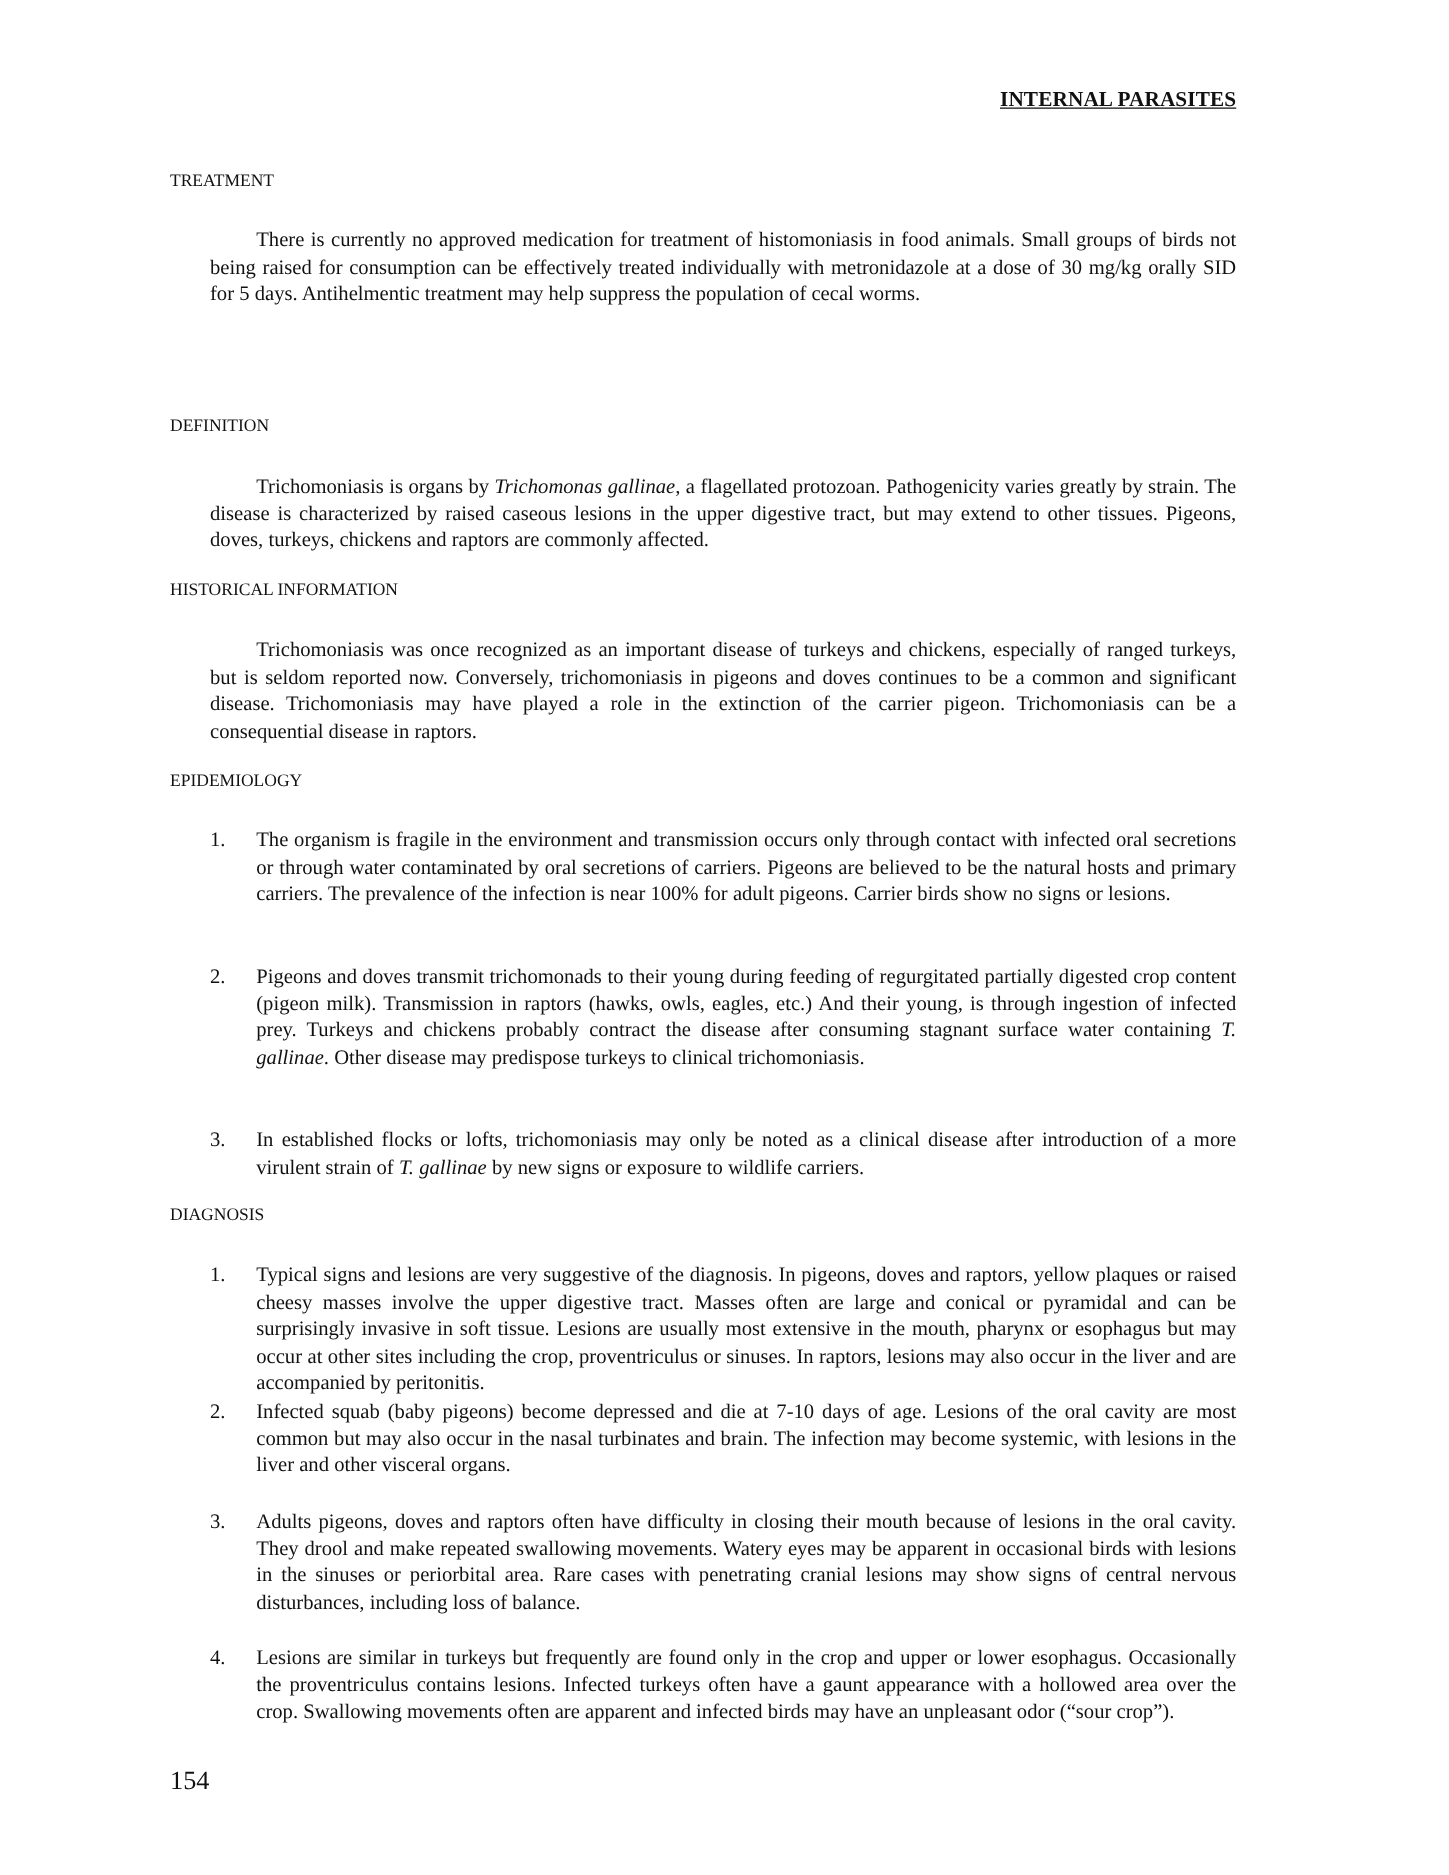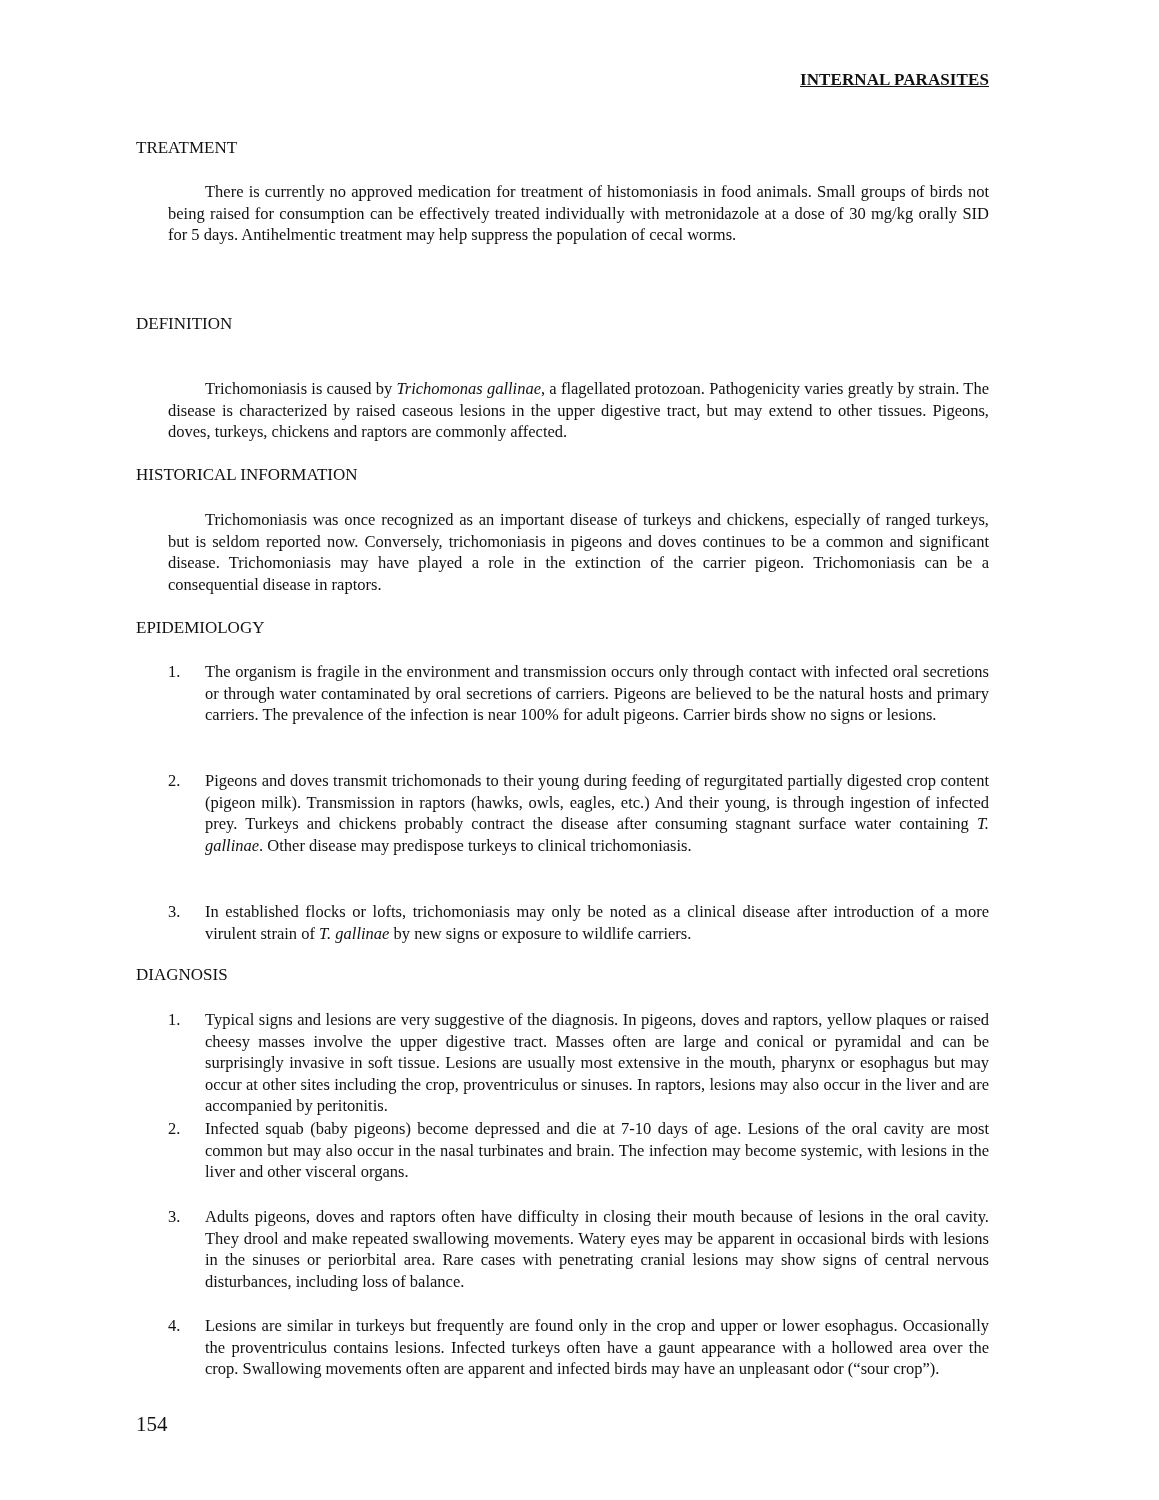--- a/index.html
+++ b/index.html
@@ -1,21 +1,21 @@
 <!DOCTYPE html>
 <html><head>
   <meta charset="utf-8">
   <style>
     html, body { margin: 0; padding: 0; background: #ffffff; }
     body { width: 1159px; height: 1500px; position: relative; overflow: hidden;
            font-family: "Liberation Serif", "DejaVu Serif", serif; color: #111; }
     .page { position: absolute; left: 0; top: 0; width: 1159px; height: 1500px; }
     .running-head { position: absolute; top: 70px; right: 170px; font-weight: bold;
                     font-size: 17px; text-decoration: underline; letter-spacing: 0.1px; }
-    .heading { position: absolute; left: 136px; font-size: 17px; }
+    .heading { position: absolute; left: 136px; font-size: 14px; }
     .para { position: absolute; left: 168px; width: 821px; font-size: 16.5px; line-height: 21.5px;
             text-align: justify; text-indent: 37px; }
     .list-item { position: absolute; left: 168px; width: 821px; font-size: 16.5px; line-height: 21.5px;
                  display: flex; }
     .list-num { width: 37px; flex: 0 0 37px; }
     .list-text { flex: 1; text-align: justify; }
     i { }
     .section-title b { font-weight: bold; }
     .page-number { position: absolute; left: 136px; top: 1412px; font-size: 21px; }
   </style>
@@ -23,22 +23,22 @@
 <body>
 
 <div class="page">
 
   <div class="running-head">INTERNAL PARASITES</div>
 
   <div class="heading" style="top:138px;">TREATMENT</div>
   <div class="para" style="top:181px;">There is currently no approved medication for treatment of histomoniasis in food animals.  Small groups of birds not being raised for consumption can be effectively treated individually with metronidazole at a dose of 30 mg/kg orally SID for 5 days.  Antihelmentic treatment may help suppress the population of cecal worms.</div>
 
 
-  <div class="heading" style="top:314px;text-align:center;">DEFINITION</div>
-  <div class="para" style="top:378px;"><span>Trichomoniasis is caused by </span><i>Trichomonas gallinae</i><span>, a flagellated protozoan.  Pathogenicity varies greatly by strain.  The disease is characterized by raised caseous lesions in the upper digestive tract, but may extend to other tissues.  Pigeons, doves, turkeys, chickens and raptors are commonly affected.</span></div>
+  <div class="heading" style="top:334px;text-align:center;">DEFINITION</div>
+  <div class="para" style="top:378px;"><span>Trichomoniasis is organs by </span><i>Trichomonas gallinae</i><span>, a flagellated protozoan.  Pathogenicity varies greatly by strain.  The disease is characterized by raised caseous lesions in the upper digestive tract, but may extend to other tissues.  Pigeons, doves, turkeys, chickens and raptors are commonly affected.</span></div>
 
   <div class="heading" style="top:465px;">HISTORICAL INFORMATION</div>
   <div class="para" style="top:509px;">Trichomoniasis was once recognized as an important disease of turkeys and chickens, especially of ranged turkeys, but is seldom reported now.  Conversely, trichomoniasis in pigeons and doves continues to be a common and significant disease.  Trichomoniasis may have played a role in the extinction of the carrier pigeon.  Trichomoniasis can be a consequential disease in raptors.</div>
 
   <div class="heading" style="top:618px;">EPIDEMIOLOGY</div>
 
   <div class="list-item" style="top:661px;">
     <span class="list-num">1.</span>
     <span class="list-text">The organism is fragile in the environment and transmission occurs only through contact with infected oral secretions or through water contaminated by oral secretions of carriers.  Pigeons are believed to be the natural hosts and primary carriers.  The prevalence of the infection is near 100% for adult pigeons.  Carrier birds show no signs or lesions.</span>
   </div>

